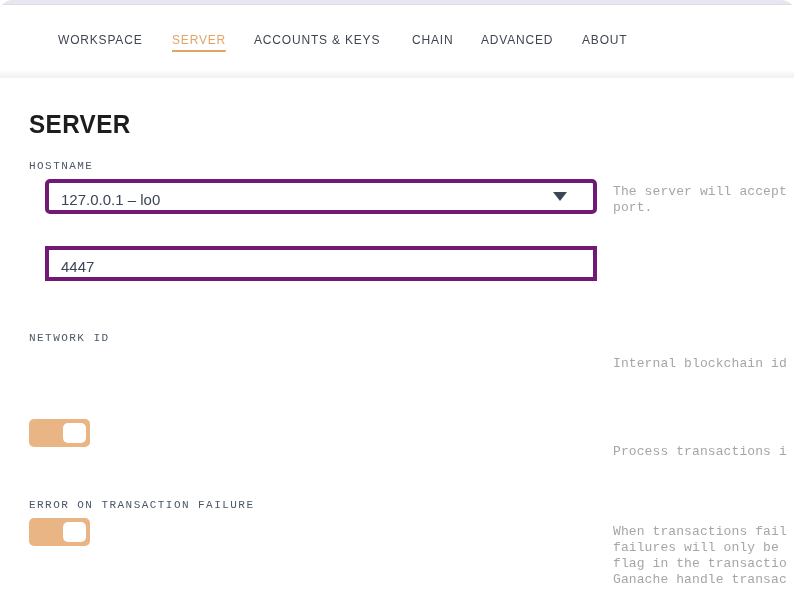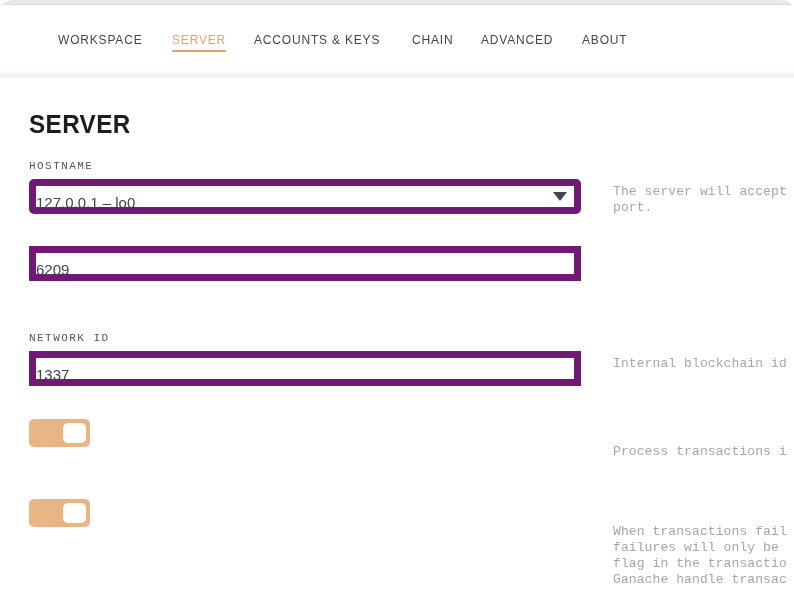--- a/index.html
+++ b/index.html
@@ -146,29 +146,30 @@
     letter-spacing: 1.45px;
     color: #4c5768;
     margin-bottom: 7px;
     white-space: nowrap;
   }
 
   .input-box {
     box-sizing: border-box;
     width: 552px;
     height: 35px;
-    border: 7px solid #701a75;
+    border: 4px solid #701a75;
     background: #ffffff;
     font-family: "Liberation Sans", sans-serif;
     font-size: 15px;
     color: #3b4556;
-    padding: 0 0;
+    padding: 0 12px;
     line-height: 33px;
     outline: none;
     display: block;
+    margin-left: 16px;
   }
   .input-box.rounded {
     border-radius: 5px;
   }
 
   .select-wrap {
     position: relative;
     width: 552px;
     height: 35px;
   }
@@ -263,47 +264,47 @@
         </div>
       </div>
       <div class="right" style="top:24px;">
         <div class="desc">The server will accept</div>
         <div class="desc">port.</div>
       </div>
     </div>
 
     <div class="row" style="top:164px;">
       <div class="left">
-        <div class="input-box">6209</div>
+        <div class="input-box">4447</div>
       </div>
     </div>
 
     <div class="row" style="top:250px;">
       <div class="left">
         <div class="field-label">NETWORK ID</div>
-        <div class="input-box">1337</div>
       </div>
       <div class="right" style="top:24px;">
         <div class="desc">Internal blockchain id</div>
       </div>
     </div>
 
     <div class="row" style="top:337px;">
       <div class="left">
         <div class="toggle">
           <div class="knob"></div>
         </div>
       </div>
       <div class="right" style="top:25px;">
         <div class="desc">Process transactions i</div>
       </div>
     </div>
 
     <div class="row" style="top:417px;">
       <div class="left">
+        <div class="field-label">ERROR ON TRANSACTION FAILURE</div>
         <div class="toggle">
           <div class="knob"></div>
         </div>
       </div>
       <div class="right" style="top:25px;">
         <div class="desc">When transactions fail</div>
         <div class="desc">failures will only be</div>
         <div class="desc">flag in the transactio</div>
         <div class="desc">Ganache handle transac</div>
       </div>

